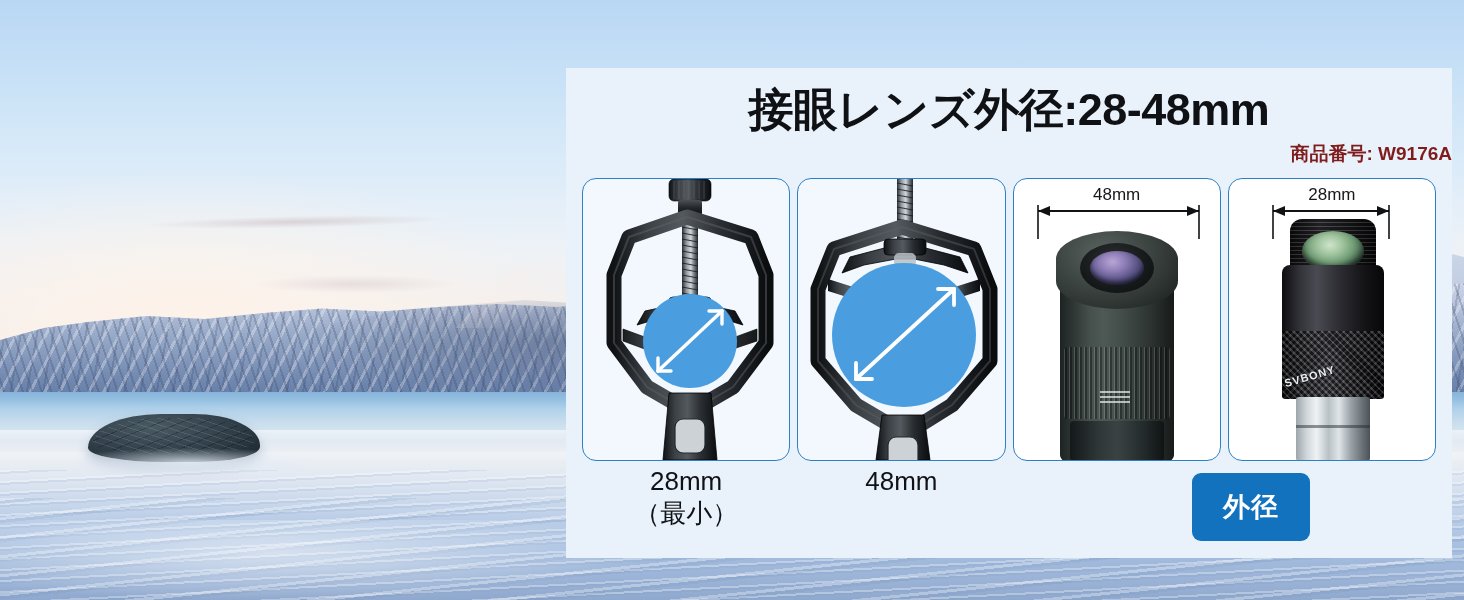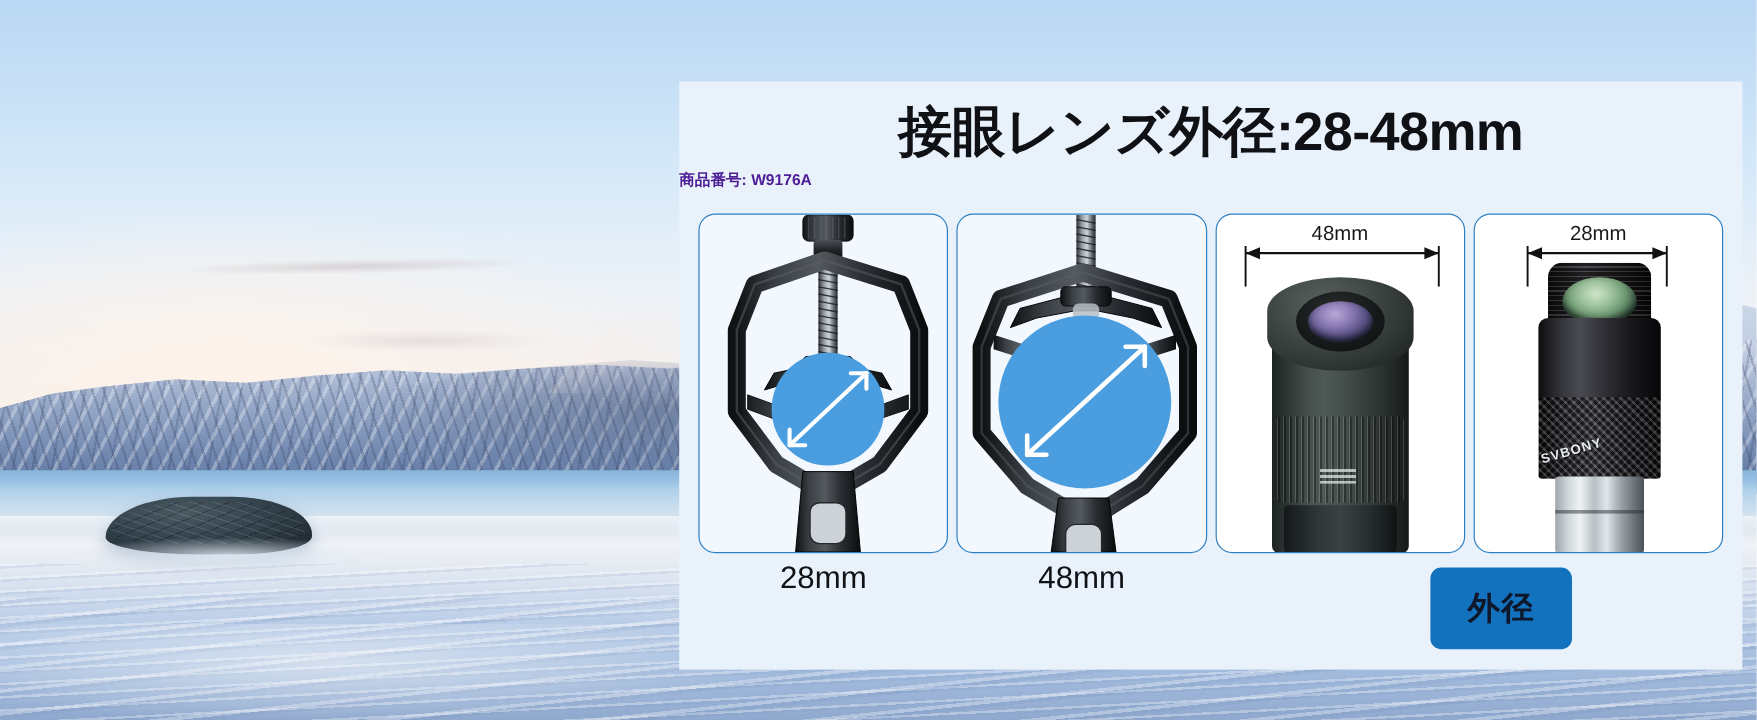--- a/index.html
+++ b/index.html
@@ -204,24 +204,24 @@
     text-align: center;
     font-size: 45px;
     font-weight: 700;
     letter-spacing: -0.5px;
     color: #101114;
     line-height: 1.08;
   }
   .panel-subtitle {
     margin: 0;
     padding-top: 6px;
-    text-align: left;
-    font-size: 13px;
+    text-align: right;
+    font-size: 19px;
     font-weight: 700;
-    color: #4c1d95;
+    color: #7f1d1d;
   }
 
   .cards {
     position: absolute;
     left: 16px; top: 110px;
     width: 854px;
     display: flex;
     gap: 7px;
   }
   .card {
@@ -406,21 +406,21 @@
 
   .badge {
     position: absolute;
     left: 626px; top: 405px;
     width: 118px; height: 68px;
     background: #1272bd;
     border-radius: 9px;
     display: flex;
     align-items: center;
     justify-content: center;
-    color: #0f172a;
+    color: #ffffff;
     font-size: 27px;
     font-weight: 700;
     letter-spacing: 1px;
   }
 </style>
 </head>
 <body>
 
 <div id="root">
 
@@ -634,20 +634,21 @@
           <div class="ep-b-barrel"></div>
           <div class="ep-b-barrel-line"></div>
         </div>
       </div>
 
     </div>
 
     <div class="captions">
       <div class="caption">
         <span>28mm</span>
+        <span class="sub">（最小）</span>
       </div>
       <div class="caption">
         <span>48mm</span>
       </div>
       <div class="caption"></div>
       <div class="caption"></div>
     </div>
 
     <div class="badge">外径</div>
 

